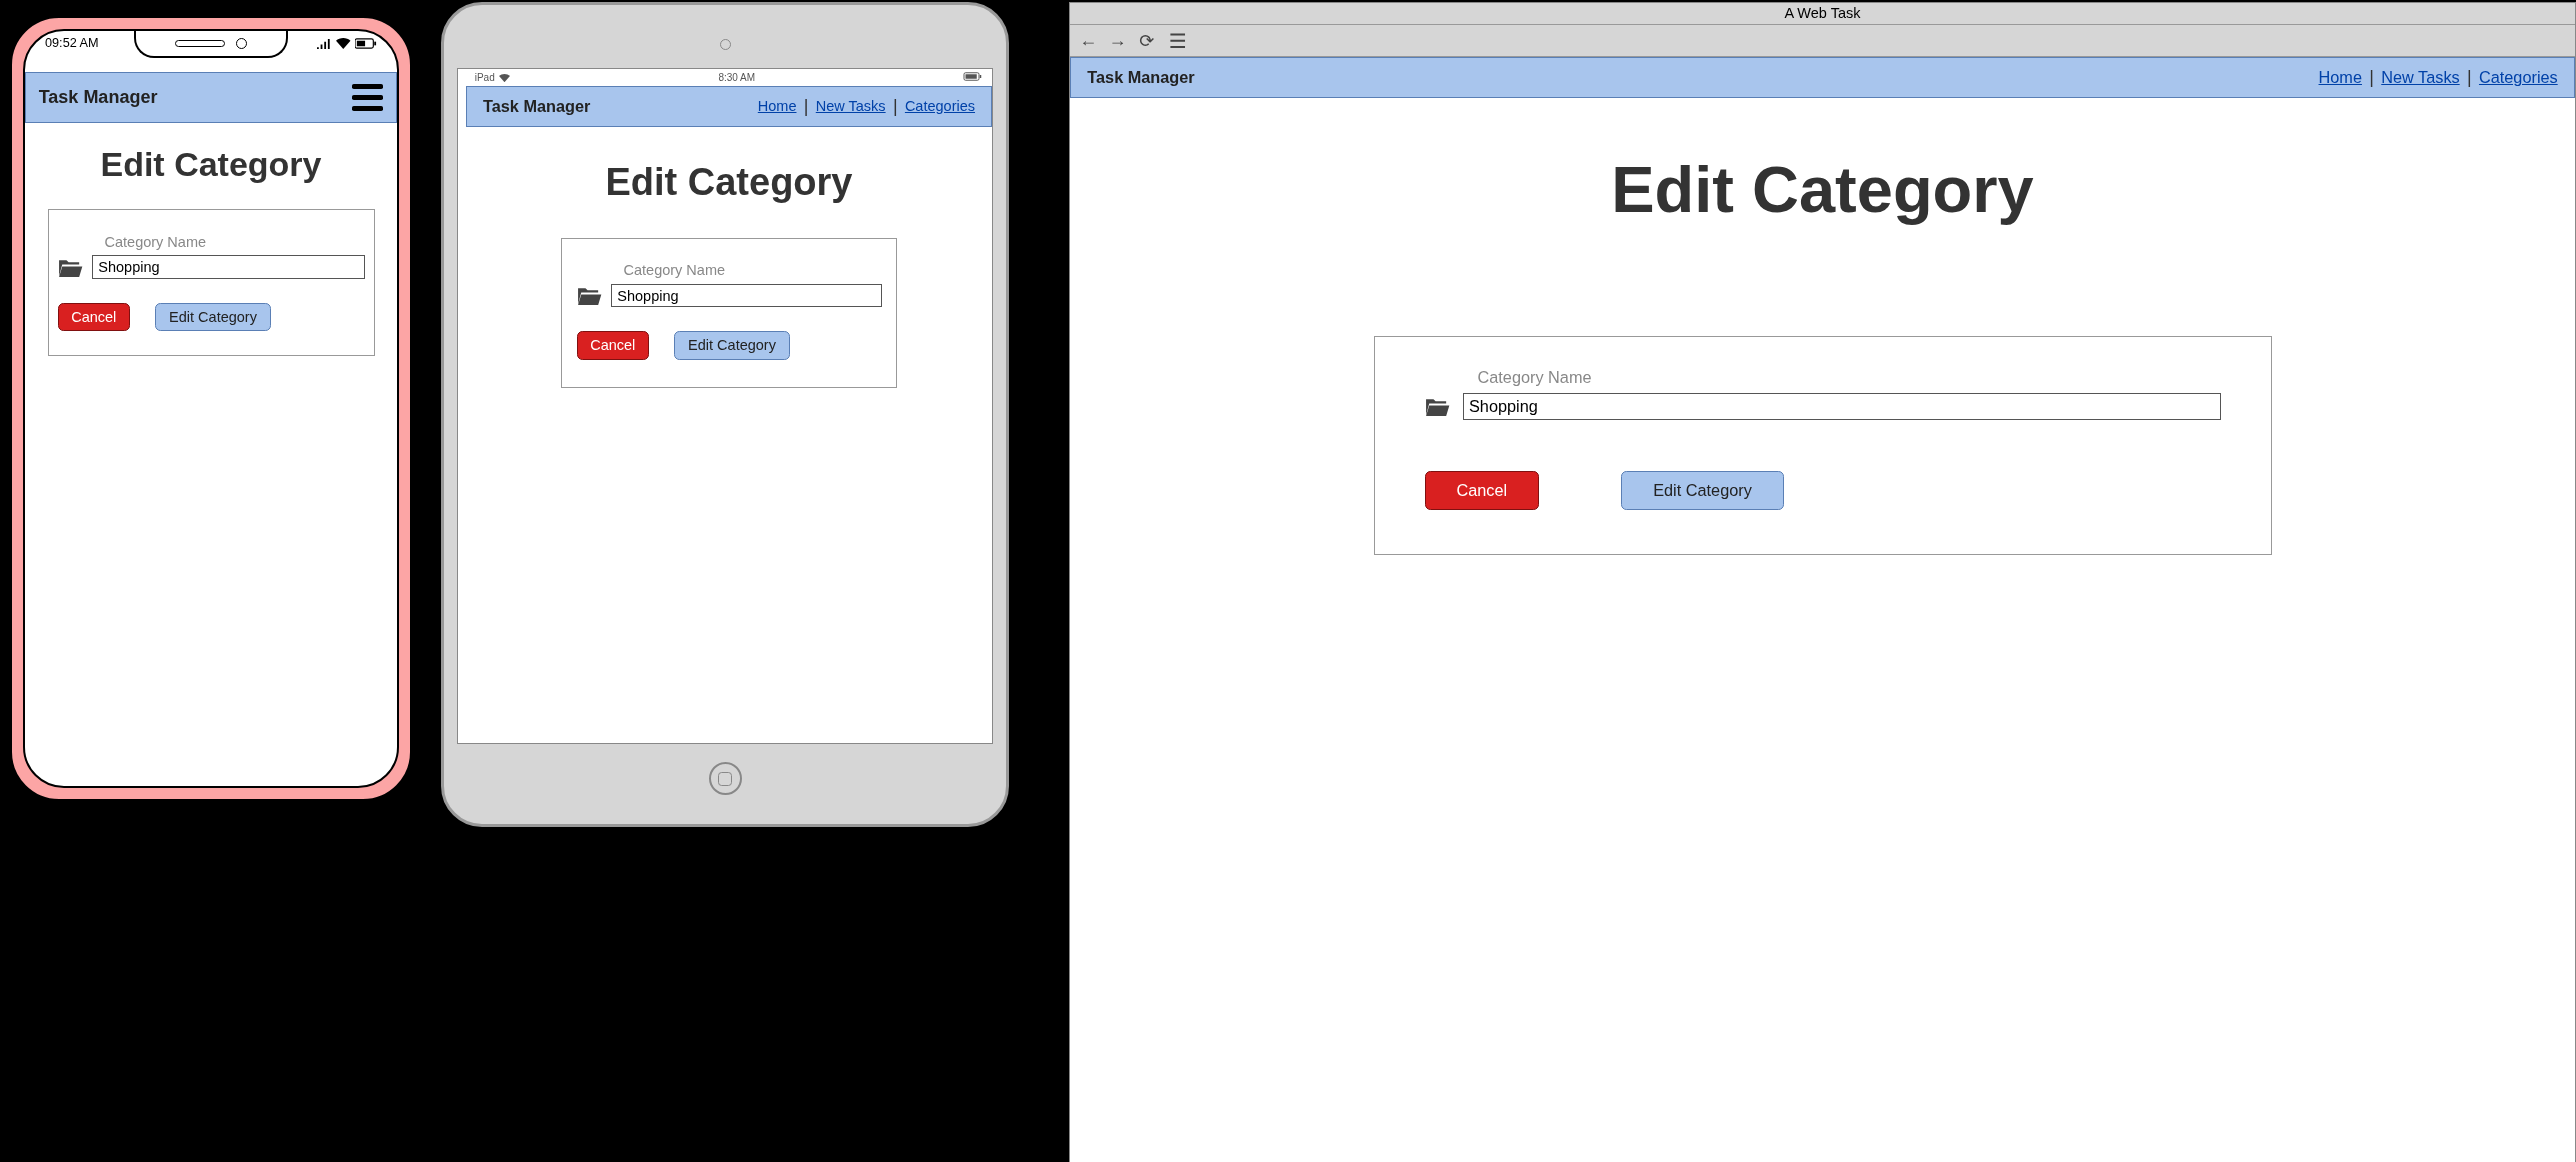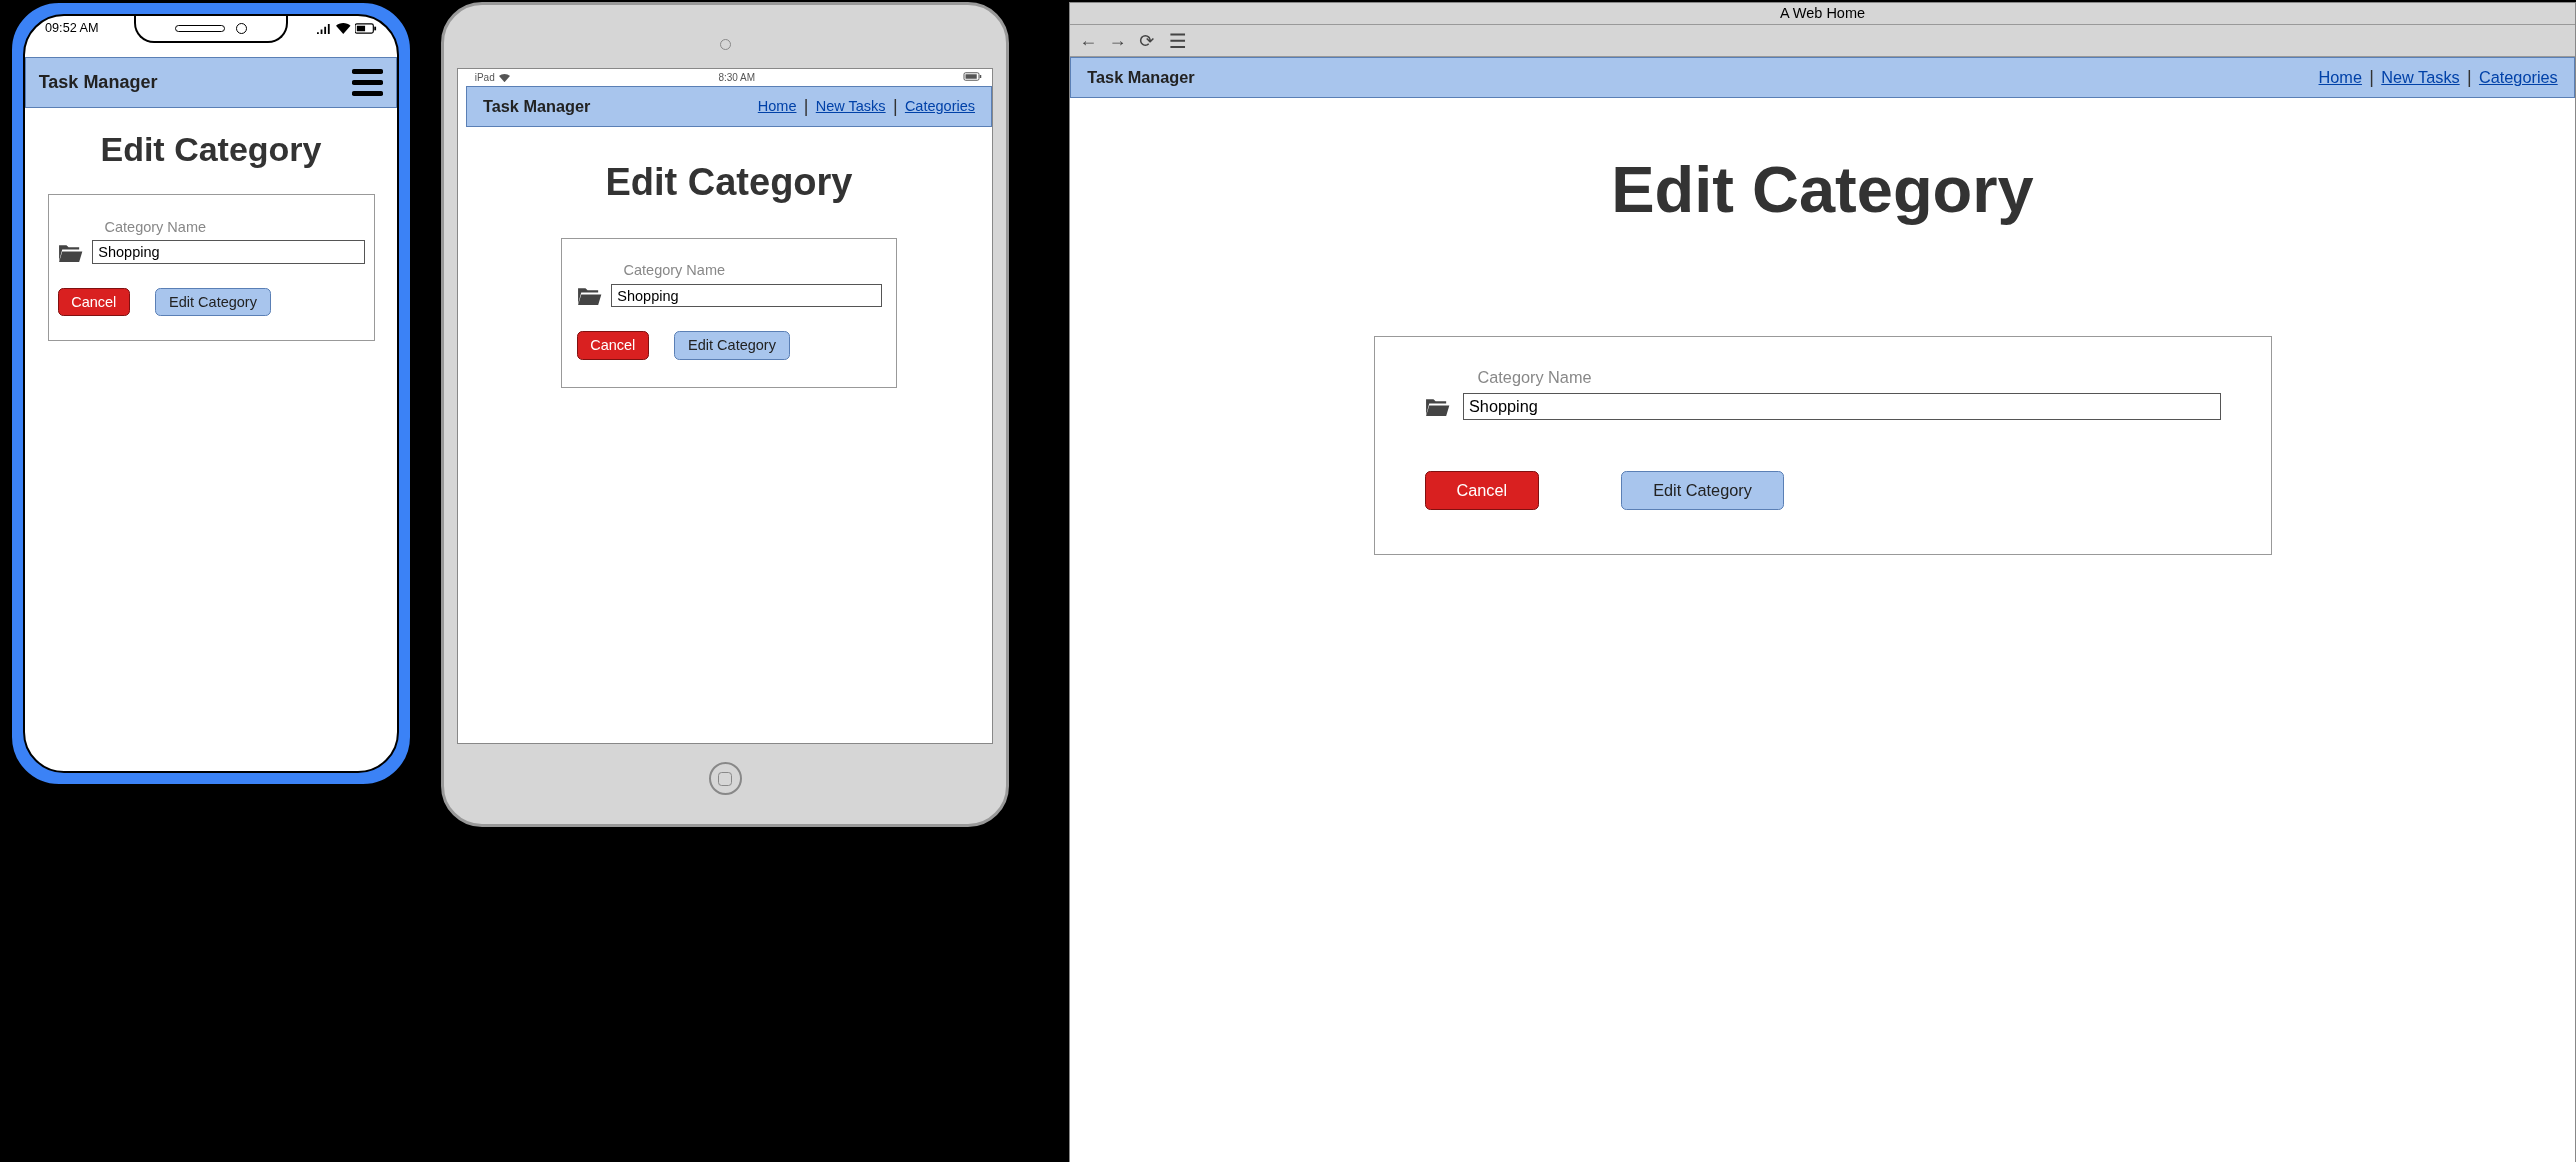--- a/index.html
+++ b/index.html
@@ -11,24 +11,24 @@
       font-family: "Helvetica Neue", Arial, sans-serif;
       background: #000;
       width: 2576px;
       height: 1163px;
       position: relative;
     }
     
     .phone-frame {
       position: absolute;
       left: 9px;
-      top: 0;
+      top: 15px;
       width: 404px;
       height: 787px;
-      background: #3b82f6;
+      background: #fca5a5;
       border: 3.6px solid #000;
       border-radius: 50px;
       padding: 11px;
     }
     .tablet-frame {
       position: absolute;
       left: 441px;
       top: 1.8px;
       width: 568px;
       height: 825px;
@@ -396,21 +396,21 @@
         <button class="btn btn-primary">Edit Category</button>
       </div>
     </div>
   </div>
   <div class="tablet-home">
       <div class="tablet-home-inner"></div>
     </div>
 </div>
 
 <div class="browser-frame">
-  <div class="browser-titlebar">A Web Home</div>
+  <div class="browser-titlebar">A Web Task</div>
   <div class="browser-toolbar">
     <span class="browser-nav-btn">←</span>
     <span class="browser-nav-btn">→</span>
     <span class="browser-nav-btn">⟳</span>
     <span class="browser-hamburger">☰</span>
   </div>
   <div class="browser-content">
     <div class="app-bar">
       <span class="app-title">Task Manager</span>
       <div class="nav-links">

